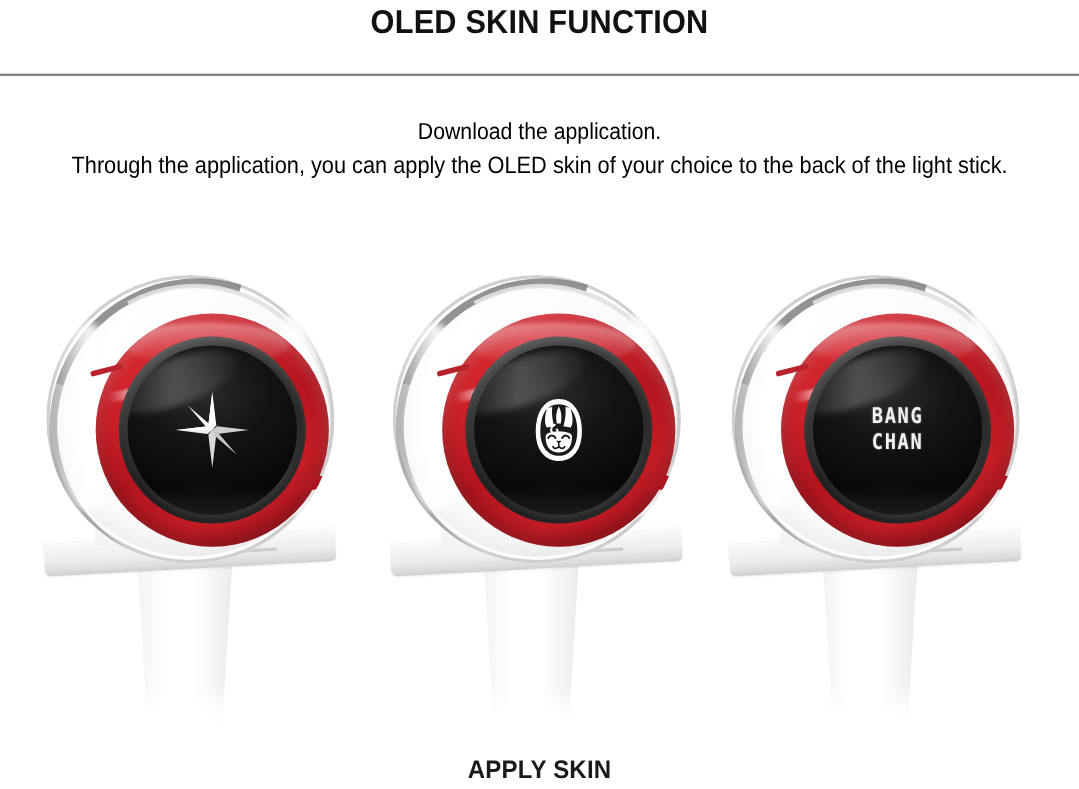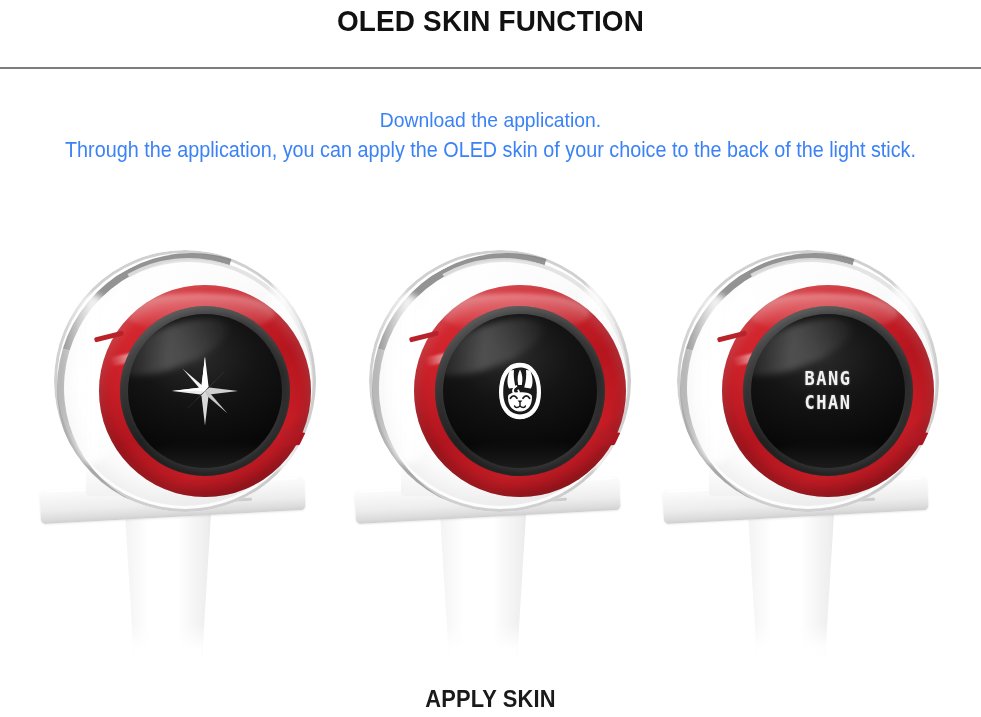--- a/index.html
+++ b/index.html
@@ -39,21 +39,21 @@
     background: #7d7d7d;
   }
 
   
   #description {
     position: absolute;
     top: 104px;
     left: 0;
     width: 981px;
     text-align: center;
-    color: #3b82f6;
+    color: #000000;
   }
   #description .desc-line {
     font-size: 21px;
     line-height: 31px;
     transform: scaleX(0.92);
     white-space: nowrap;
   }
   #description .desc-line-1 { font-size: 21px; }
   #description .desc-line-2 { font-size: 21.5px; }
 
@@ -135,21 +135,21 @@
     top: 19px;
     width: 62px;
     height: 3px;
     background: #cdcdcd;
     border-radius: 2px;
   }
 
   
   .sphere-outer {
     position: absolute;
-    left: 32px;
+    left: 20px;
     top: 10px;
     width: 262px;
     height: 262px;
     border-radius: 50%;
     background:
       radial-gradient(ellipse 62% 66% at 50% 48%, rgba(255,255,255,0.16) 0%, rgba(255,255,255,0.10) 62%, rgba(245,245,245,0.55) 78%, rgba(255,255,255,0.95) 100%),
       linear-gradient(115deg, #f4f4f4 0%, #ffffff 22%, #fbfbfb 52%, #f2f2f2 76%, #e2e2e2 100%);
     box-shadow:
       inset 0 0 0 3px rgba(170,170,170,0.55),
       inset 0 0 0 6px rgba(255,255,255,0.85),

